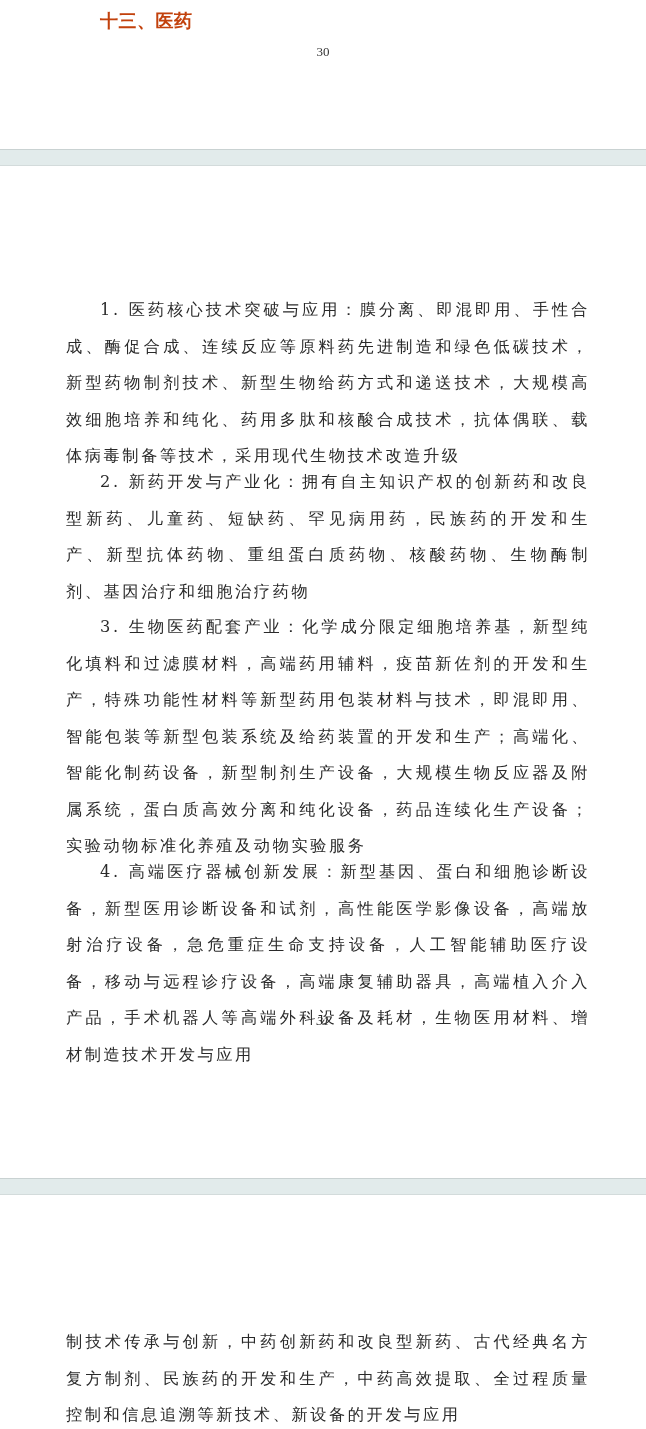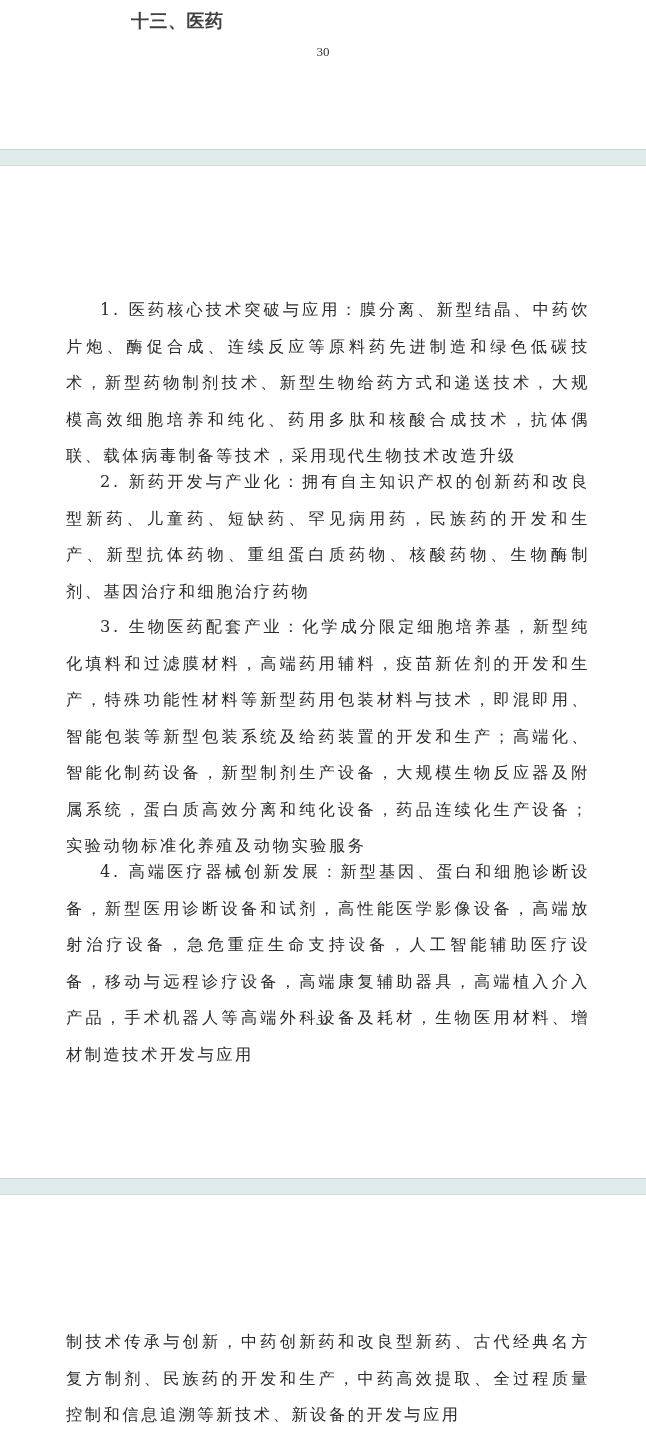--- a/index.html
+++ b/index.html
@@ -20,23 +20,22 @@
     border-bottom: 1px solid #d3dbdb;
     box-sizing: border-box;
   }
   .heading {
     position: absolute;
     left: 100px;
     top: 9px;
     font-family: "DejaVu Sans", "Liberation Sans", sans-serif;
     font-size: 18px;
     font-weight: bold;
-    color: #404040;
+    color: #c2410c;
     letter-spacing: 0.5px;
-    margin-left: 31px;
   }
   .page-num {
     position: absolute;
     width: 646px;
     left: 0;
     text-align: center;
     font-family: "Liberation Serif", serif;
     font-size: 13px;
     color: #333;
   }
@@ -57,21 +56,21 @@
 
 <div class="page" style="top:0; height:150px;">
   <div class="heading">十三、医药</div>
   <div class="page-num" style="top:44px;">30</div>
 </div>
 
 <div class="sep" style="top:149px;"></div>
 
 <div class="page" style="top:166px; height:1012px;">
   <div class="para" style="top:126px;">
-    <span class="indent"></span><span>1.</span> <span>医药核心技术突破与应用：膜分离、新型结晶、中药饮片炮、酶促合成、连续反应等原料药先进制造和绿色低碳技术，新型药物制剂技术、新型生物给药方式和递送技术，大规模高效细胞培养和纯化、药用多肽和核酸合成技术，抗体偶联、载体病毒制备等技术，采用现代生物技术改造升级</span>
+    <span class="indent"></span><span>1.</span> <span>医药核心技术突破与应用：膜分离、即混即用、手性合成、酶促合成、连续反应等原料药先进制造和绿色低碳技术，新型药物制剂技术、新型生物给药方式和递送技术，大规模高效细胞培养和纯化、药用多肽和核酸合成技术，抗体偶联、载体病毒制备等技术，采用现代生物技术改造升级</span>
   </div>
   <div class="para" style="top:298px;">
     <span class="indent"></span><span>2.</span> <span>新药开发与产业化：拥有自主知识产权的创新药和改良型新药、儿童药、短缺药、罕见病用药，民族药的开发和生产、新型抗体药物、重组蛋白质药物、核酸药物、生物酶制剂、基因治疗和细胞治疗药物</span>
   </div>
   <div class="para" style="top:443px;">
     <span class="indent"></span><span>3.</span> <span>生物医药配套产业：化学成分限定细胞培养基，新型纯化填料和过滤膜材料，高端药用辅料，疫苗新佐剂的开发和生产，特殊功能性材料等新型药用包装材料与技术，即混即用、智能包装等新型包装系统及给药装置的开发和生产；高端化、智能化制药设备，新型制剂生产设备，大规模生物反应器及附属系统，蛋白质高效分离和纯化设备，药品连续化生产设备；实验动物标准化养殖及动物实验服务</span>
   </div>
   <div class="para" style="top:688px;">
     <span class="indent"></span><span>4.</span> <span>高端医疗器械创新发展：新型基因、蛋白和细胞诊断设备，新型医用诊断设备和试剂，高性能医学影像设备，高端放射治疗设备，急危重症生命支持设备，人工智能辅助医疗设备，移动与远程诊疗设备，高端康复辅助器具，高端植入介入产品，手术机器人等高端外科设备及耗材，生物医用材料、增材制造技术开发与应用</span>
   </div>

